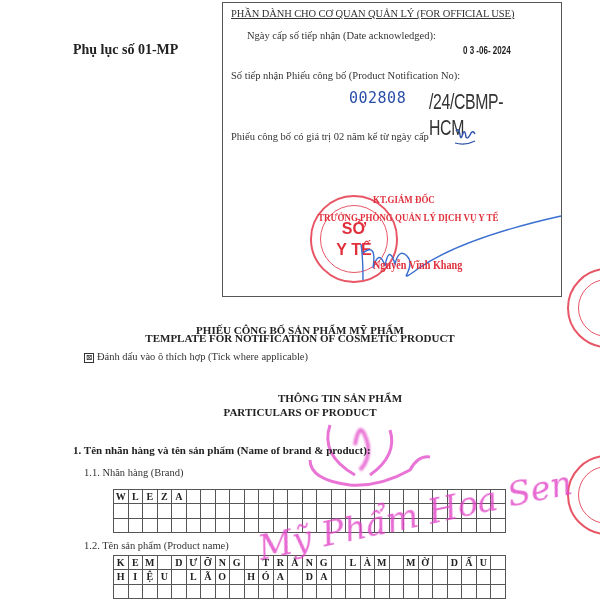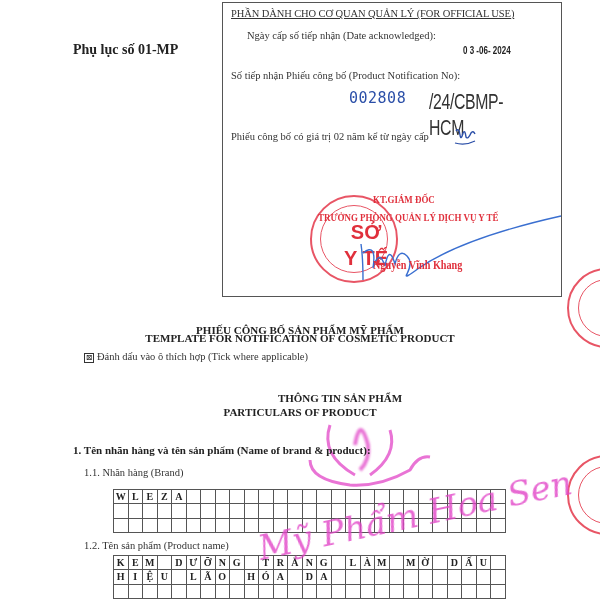--- a/index.html
+++ b/index.html
@@ -9,21 +9,21 @@
   .annex { left:73px; top:42px; font-size:14px; font-weight:bold; color:#222; }
   .offbox { left:222px; top:2px; width:340px; height:295px; border:1.3px solid #555; box-sizing:border-box; }
   .off-title { left:8px; top:5px; font-size:10.5px; color:#333; text-decoration:underline; white-space:nowrap; letter-spacing:-0.1px; }
   .off-line { font-size:10.5px; color:#333; white-space:nowrap; }
   .date-val { font-family:"Liberation Sans", sans-serif; font-size:10px; font-weight:bold; color:#222; transform:scaleX(0.8); transform-origin:left; }
   .num-blue { font-family:"DejaVu Sans Mono", monospace; font-size:15px; color:#2b4fa8; letter-spacing:0.5px; }
   .num-suffix { font-family:"Liberation Sans", sans-serif; font-size:22px; color:#333; transform:scaleX(0.72); transform-origin:left; letter-spacing:-0.5px; }
   .sig-red { color:#e0303c; font-size:10.5px; font-weight:bold; white-space:nowrap; transform:scaleX(0.85); transform-origin:left; }
   .stamp { border-radius:50%; border:2px solid #e85565; box-sizing:border-box; }
   .stamp-inner { border-radius:50%; border:1px solid #e85565; box-sizing:border-box; position:absolute; }
-  .stamp-text { font-family:"Liberation Sans", sans-serif; color:#e0303c; font-weight:bold; font-size:20px; text-align:center; line-height:1.3;padding-left:12px; }
+  .stamp-text { font-family:"Liberation Sans", sans-serif; color:#e0303c; font-weight:bold; font-size:16px; text-align:center; line-height:1.3; }
   .center { left:0; width:600px; text-align:center; font-weight:bold; font-size:11px; color:#222; white-space:nowrap; }
   .line { font-size:10.5px; color:#333; white-space:nowrap;padding-left:11px; }
   .sec-head { font-size:11px; font-weight:bold; color:#222; white-space:nowrap; }
   .grid { left:113px; display:grid; grid-template-columns:repeat(27, 14.5px); border-top:1px solid #555; border-left:1px solid #555; }
   .grid .cell { height:14.3px; border-right:1px solid #555; border-bottom:1px solid #555; box-sizing:border-box;
                 font-size:10px; font-weight:bold; text-align:center; line-height:14px; color:#222; }
   .watermark { font-family:"DejaVu Serif", serif; font-style:italic; font-size:34px; color:#e246c8; opacity:0.8;
                transform:rotate(-12deg); white-space:nowrap; filter:blur(0.7px); }
   .checkbox { display:inline-block; width:8px; height:8px; border:1px solid #333; font-size:8px; line-height:8px; text-align:center; vertical-align:middle; margin-right:3px; }
 </style>

